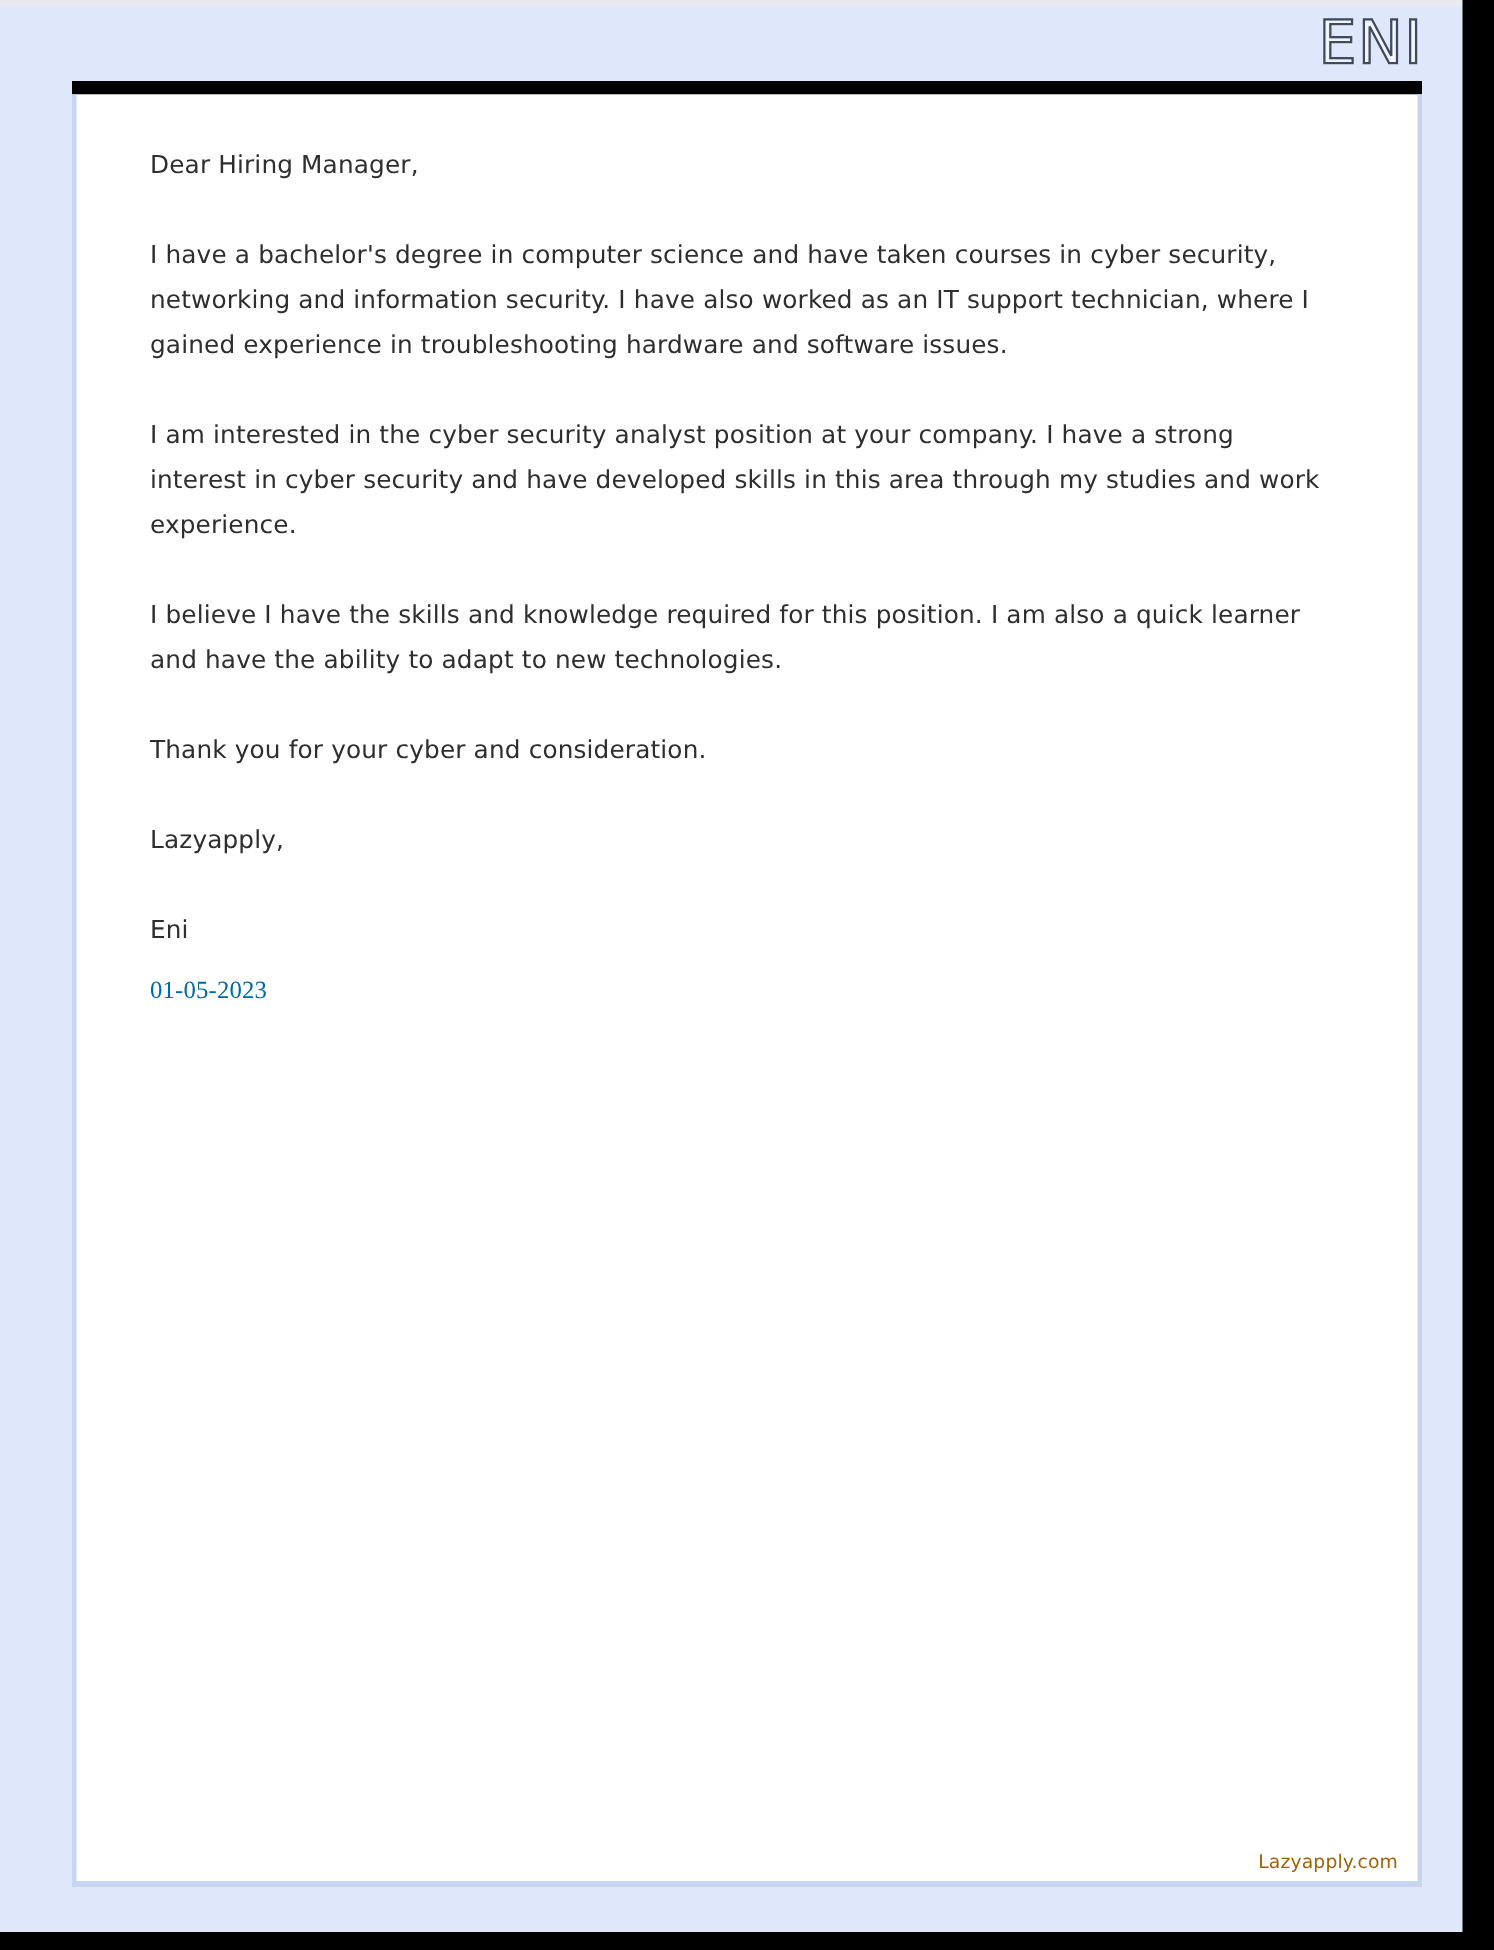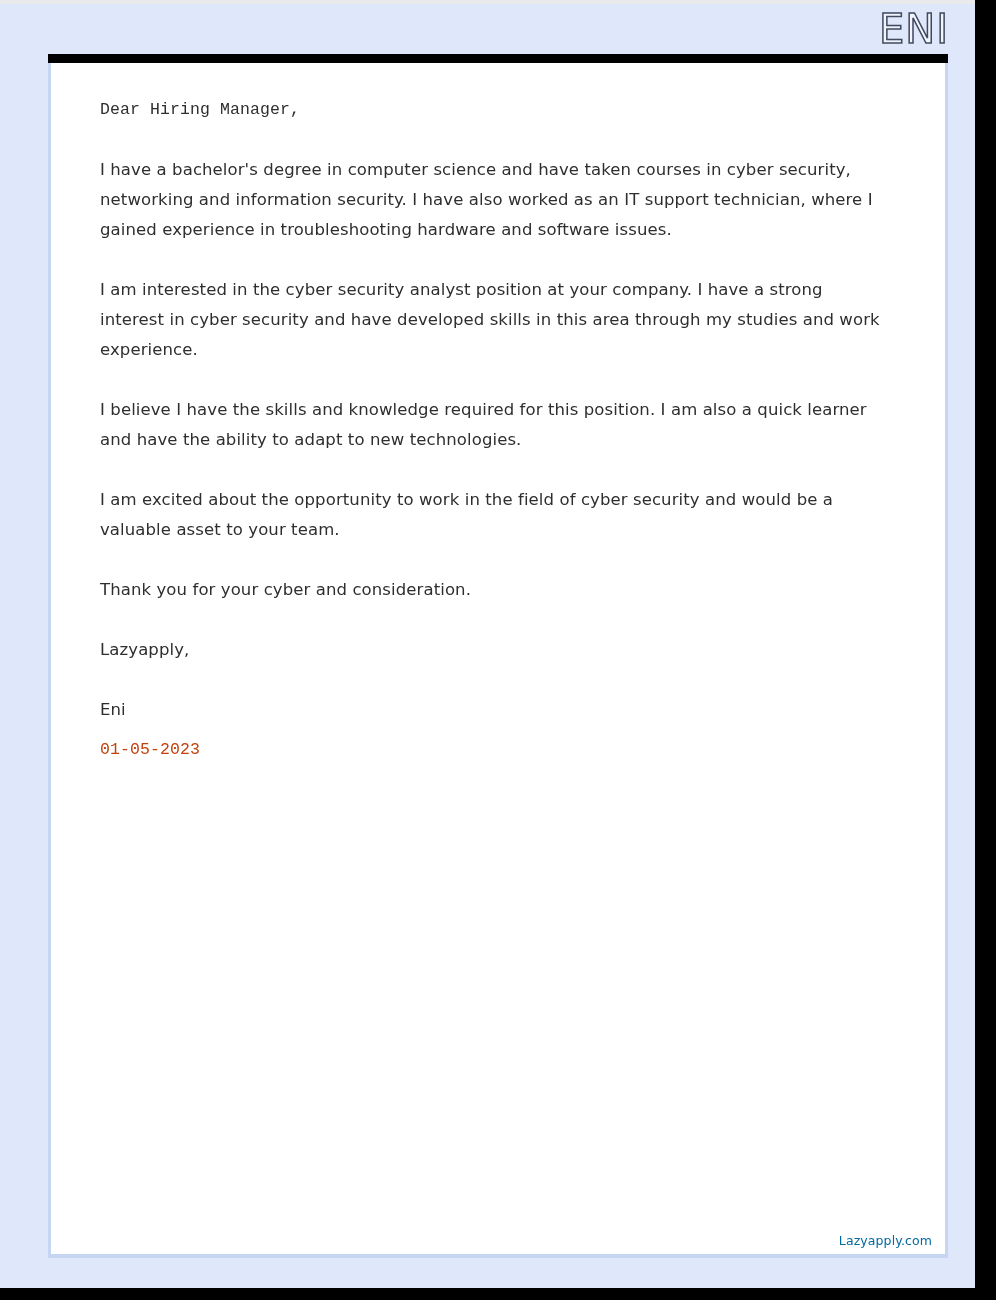--- a/index.html
+++ b/index.html
@@ -106,44 +106,43 @@
     font-size: 16.5px;
     font-weight: 400;
     line-height: 30px;
     color: #2e2e2e;
     margin: 0 0 30px 0;
     letter-spacing: 0.1px;
   }
 
   .salutation {
     margin-bottom: 30px;
-    font-family: Liberation Mono, monospace;
   }
 
   .sign-name {
     margin-bottom: 10px;
   }
 
   .letter-date {
-    font-family: Liberation Mono, monospace;
+    font-family: Liberation Serif, serif;
     font-size: 16.5px;
     line-height: 30px;
-    color: #c2410c;
+    color: #0369a1;
     margin: 0;
     letter-spacing: 0.1px;
   }
 
   
   .sheet-footer {
     position: absolute;
     right: 13px;
     bottom: 6px;
     font-family: "DejaVu Sans", sans-serif;
     font-size: 12.5px;
-    color: #0369a1;
+    color: #a16207;
     letter-spacing: 0.1px;
     white-space: nowrap;
   }
 </style>
 </head>
 <body>
 
 <div class="top-strip"></div>
 
 <div class="header-zone">
@@ -157,21 +156,20 @@
   <div class="letter-body">
 
     <p class="letter-para salutation">Dear Hiring Manager,</p>
 
     <p class="letter-para">I have a bachelor's degree in computer science and have taken courses in cyber security, networking and information security. I have also worked as an IT support technician, where I gained experience in troubleshooting hardware and software issues.</p>
 
     <p class="letter-para">I am interested in the cyber security analyst position at your company. I have a strong interest in cyber security and have developed skills in this area through my studies and work experience.</p>
 
     <p class="letter-para">I believe I have the skills and knowledge required for this position. I am also a quick learner and have the ability to adapt to new technologies.</p>
 
-    <p class="letter-para">I am excited about the opportunity to work in the field of cyber security and would be a valuable asset to your team.</p>
 
     <p class="letter-para">Thank you for your cyber and consideration.</p>
 
     <p class="letter-para">Lazyapply,</p>
 
     <p class="letter-para sign-name">Eni</p>
 
     <p class="letter-date">01-05-2023</p>
 
   </div>

